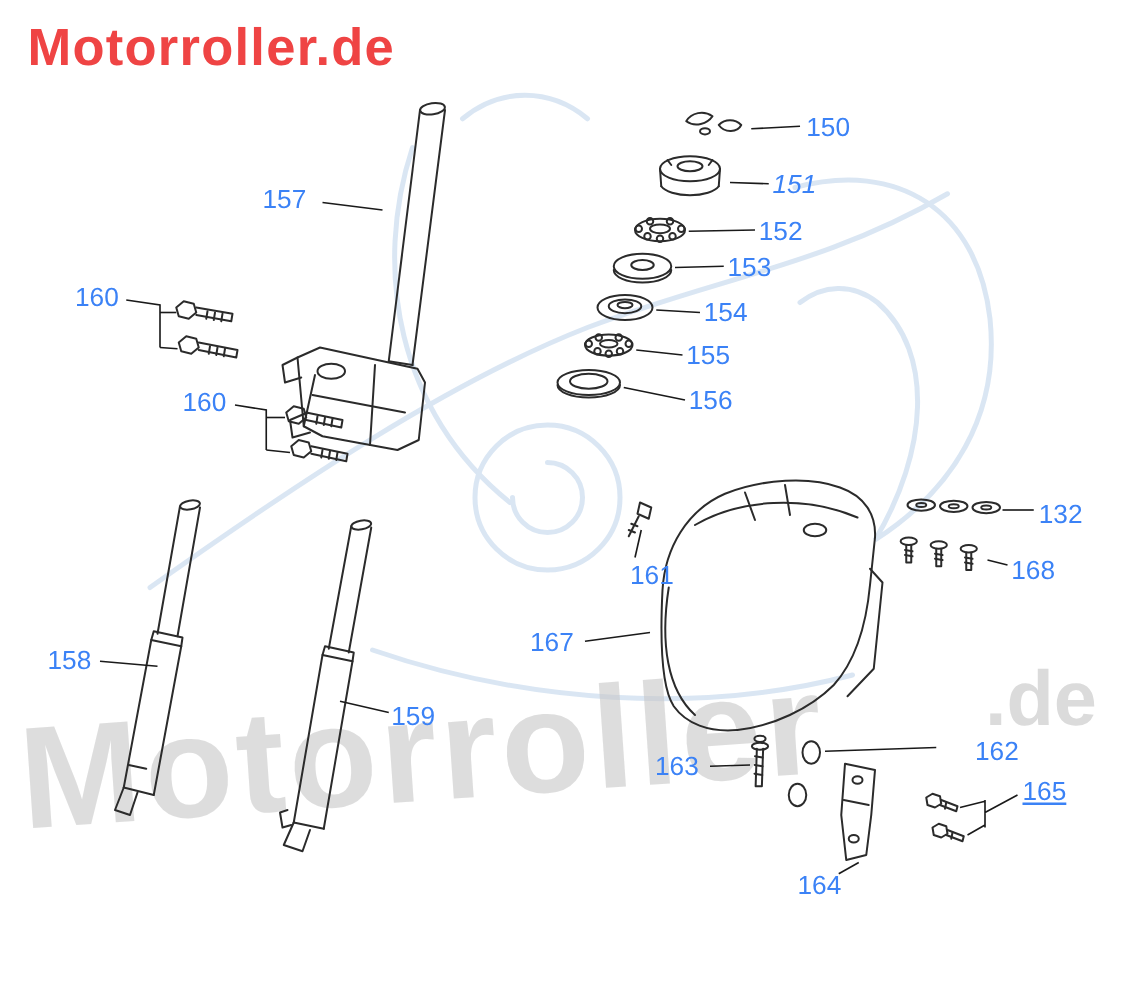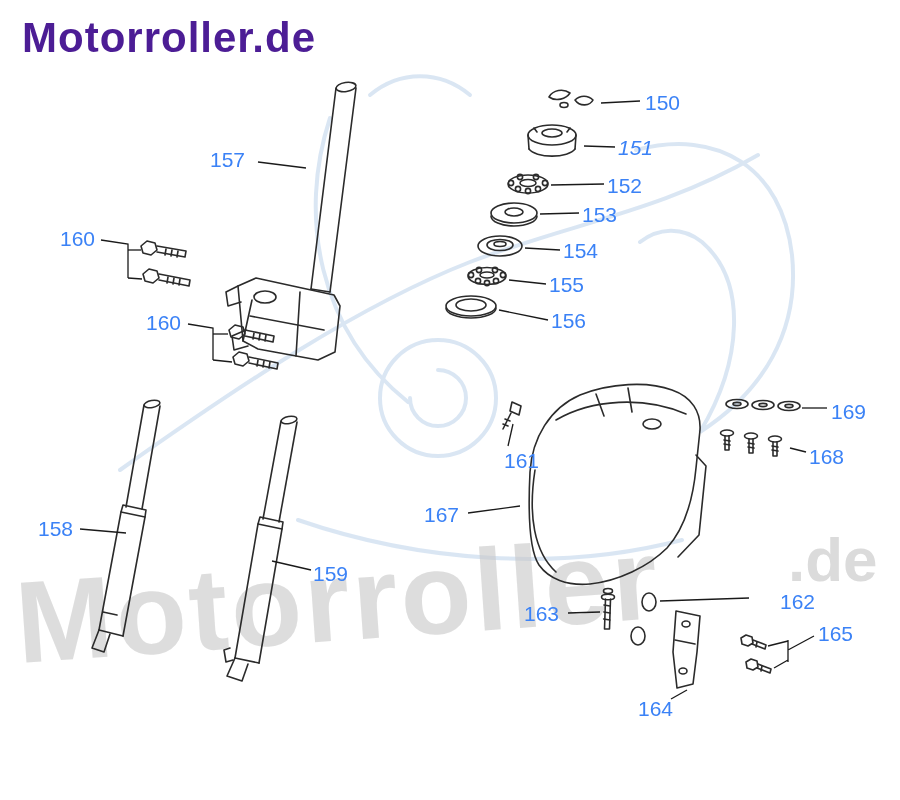--- a/index.html
+++ b/index.html
@@ -4,21 +4,21 @@
 <style>
   html,body { margin:0; padding:0; background:#ffffff; }
   .stage {
     position:relative; width:900px; height:800px; background:#ffffff;
     overflow:hidden; font-family:"Liberation Sans", sans-serif;
   }
   .stage svg { position:absolute; left:0; top:0; }
 
   .logo {
     position:absolute; left:22px; top:14px;
-    font-size:42px; font-weight:bold; color:#4c1d95;
+    font-size:42px; font-weight:bold; color:#ef4444;
     letter-spacing:1px; white-space:nowrap;
   }
   .wm-main {
     position:absolute; left:16px; top:556px;
     font-size:116px; font-weight:bold; color:#c8c8c8; opacity:0.6;
     letter-spacing:3px; white-space:nowrap;
     transform:rotate(-4deg); transform-origin:left center;
     pointer-events:none;
   }
   .wm-de {
@@ -40,21 +40,21 @@
   .lbl-160b { left:146px; top:311px; }
   .lbl-161 { left:504px; top:449px; }
   .lbl-167 { left:424px; top:503px; }
   .lbl-158 { left:38px; top:517px; }
   .lbl-159 { left:313px; top:562px; }
   .lbl-169 { left:831px; top:400px; }
   .lbl-168 { left:809px; top:445px; }
   .lbl-163 { left:524px; top:602px; }
   .lbl-162 { left:753px; top:590px;margin-left:27px; }
   .lbl-164 { left:638px; top:697px; }
-  .lbl-165 { left:818px; top:622px; }
+  .lbl-165 { left:818px; top:622px;text-decoration:underline; }
 </style>
 </head>
 <body>
 
 <div class="stage">
 
   <svg width="900" height="800" viewBox="0 0 900 800">
     <g stroke="#bcd2ea" stroke-width="4" fill="none" opacity="0.55" stroke-linecap="round">
       <path d="M120,470 C240,385 360,305 470,262 C575,222 660,212 758,155"></path>
       <path d="M636,150 C718,128 782,168 792,255 C800,332 762,392 700,432 C742,362 748,282 702,242 C682,226 658,228 640,242"></path>
@@ -289,20 +289,20 @@
   <div class="lbl lbl-153">153</div>
   <div class="lbl lbl-154">154</div>
   <div class="lbl lbl-155">155</div>
   <div class="lbl lbl-156">156</div>
   <div class="lbl lbl-160a">160</div>
   <div class="lbl lbl-160b">160</div>
   <div class="lbl lbl-161">161</div>
   <div class="lbl lbl-167">167</div>
   <div class="lbl lbl-158">158</div>
   <div class="lbl lbl-159">159</div>
-  <div class="lbl lbl-169">169</div>
+  <div class="lbl lbl-169">132</div>
   <div class="lbl lbl-168">168</div>
   <div class="lbl lbl-163">163</div>
   <div class="lbl lbl-162">162</div>
   <div class="lbl lbl-164">164</div>
   <div class="lbl lbl-165">165</div>
 
 </div>
 
 </body></html>

